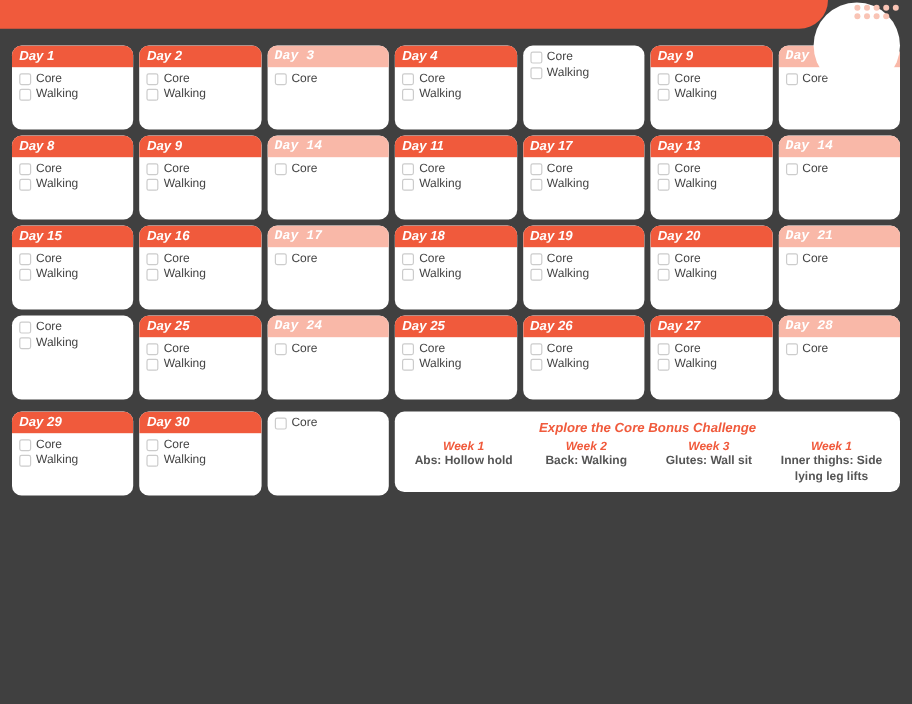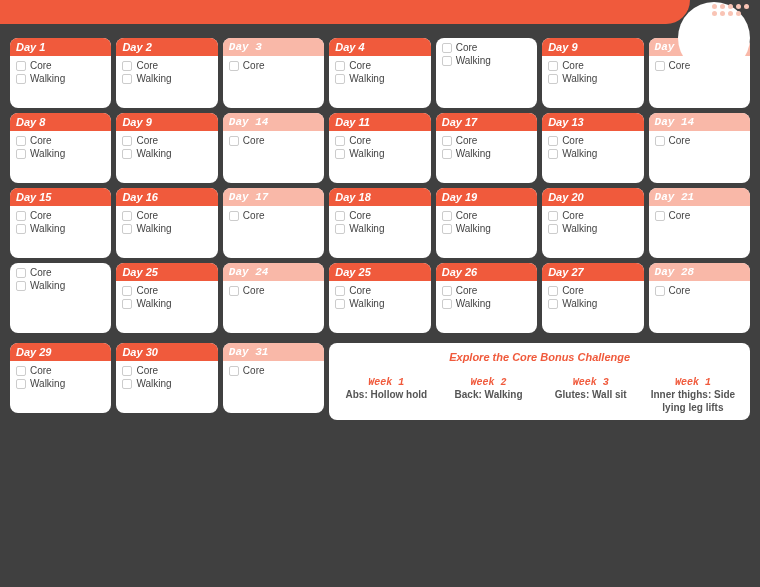--- a/index.html
+++ b/index.html
@@ -80,34 +80,33 @@
       background: #fff;
       border-radius: 8px;
       padding: 8px 8px 6px 8px;
     }
     .bonus-title {
       color: #f05a3c;
       font-size: 11px;
       font-weight: 800;
       font-style: italic;
       text-align: center;
-      margin-bottom: 14px;
+      margin-bottom: 4px;
     }
     .bonus-weeks {
       display: grid;
       grid-template-columns: repeat(4, 1fr);
       gap: 4px;
       text-align: center;
     }
     .bonus-week-label {
       color: #f05a3c;
       font-size: 10px;
       font-weight: 800;
       font-style: italic;
-      font-family: Liberation Mono, monospace;
     }
     .bonus-week-desc {
       color: #555;
       font-size: 10px;
       font-weight: 600;
       line-height: 1.3;
     }
     .header-wrapper {
       position: relative;
       display: flex;
@@ -529,21 +528,20 @@
             <div class="checkbox"></div>
             <span>Core</span>
           </div>
           <div class="check-item">
             <div class="checkbox"></div>
             <span>Walking</span>
           </div>
         </div>
       </div>
       <div class="day-card rest">
-        <div class="day-label">Day 31</div>
         <div class="day-content">
           <div class="check-item">
             <div class="checkbox"></div>
             <span>Core</span>
           </div>
         </div>
       </div>
       <div class="bonus-section" style="grid-column: 4 / 8;">
         <div class="bonus-title">Explore the Core Bonus Challenge</div>
         <div class="bonus-weeks">

